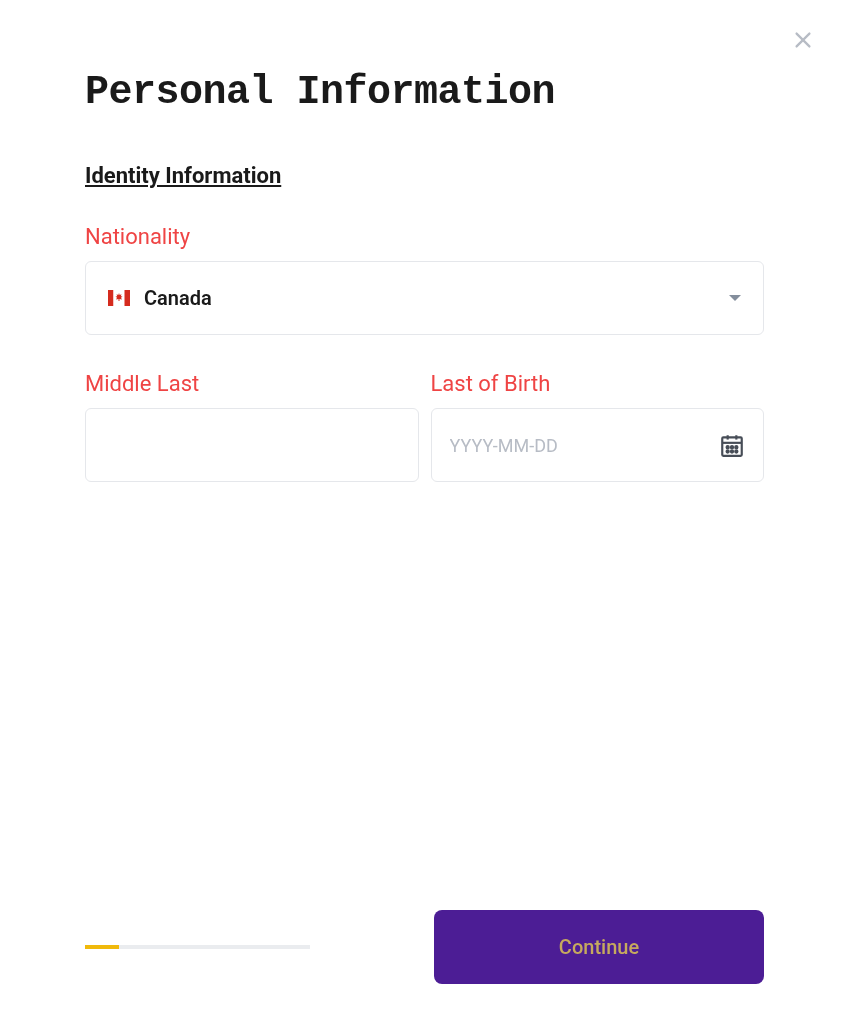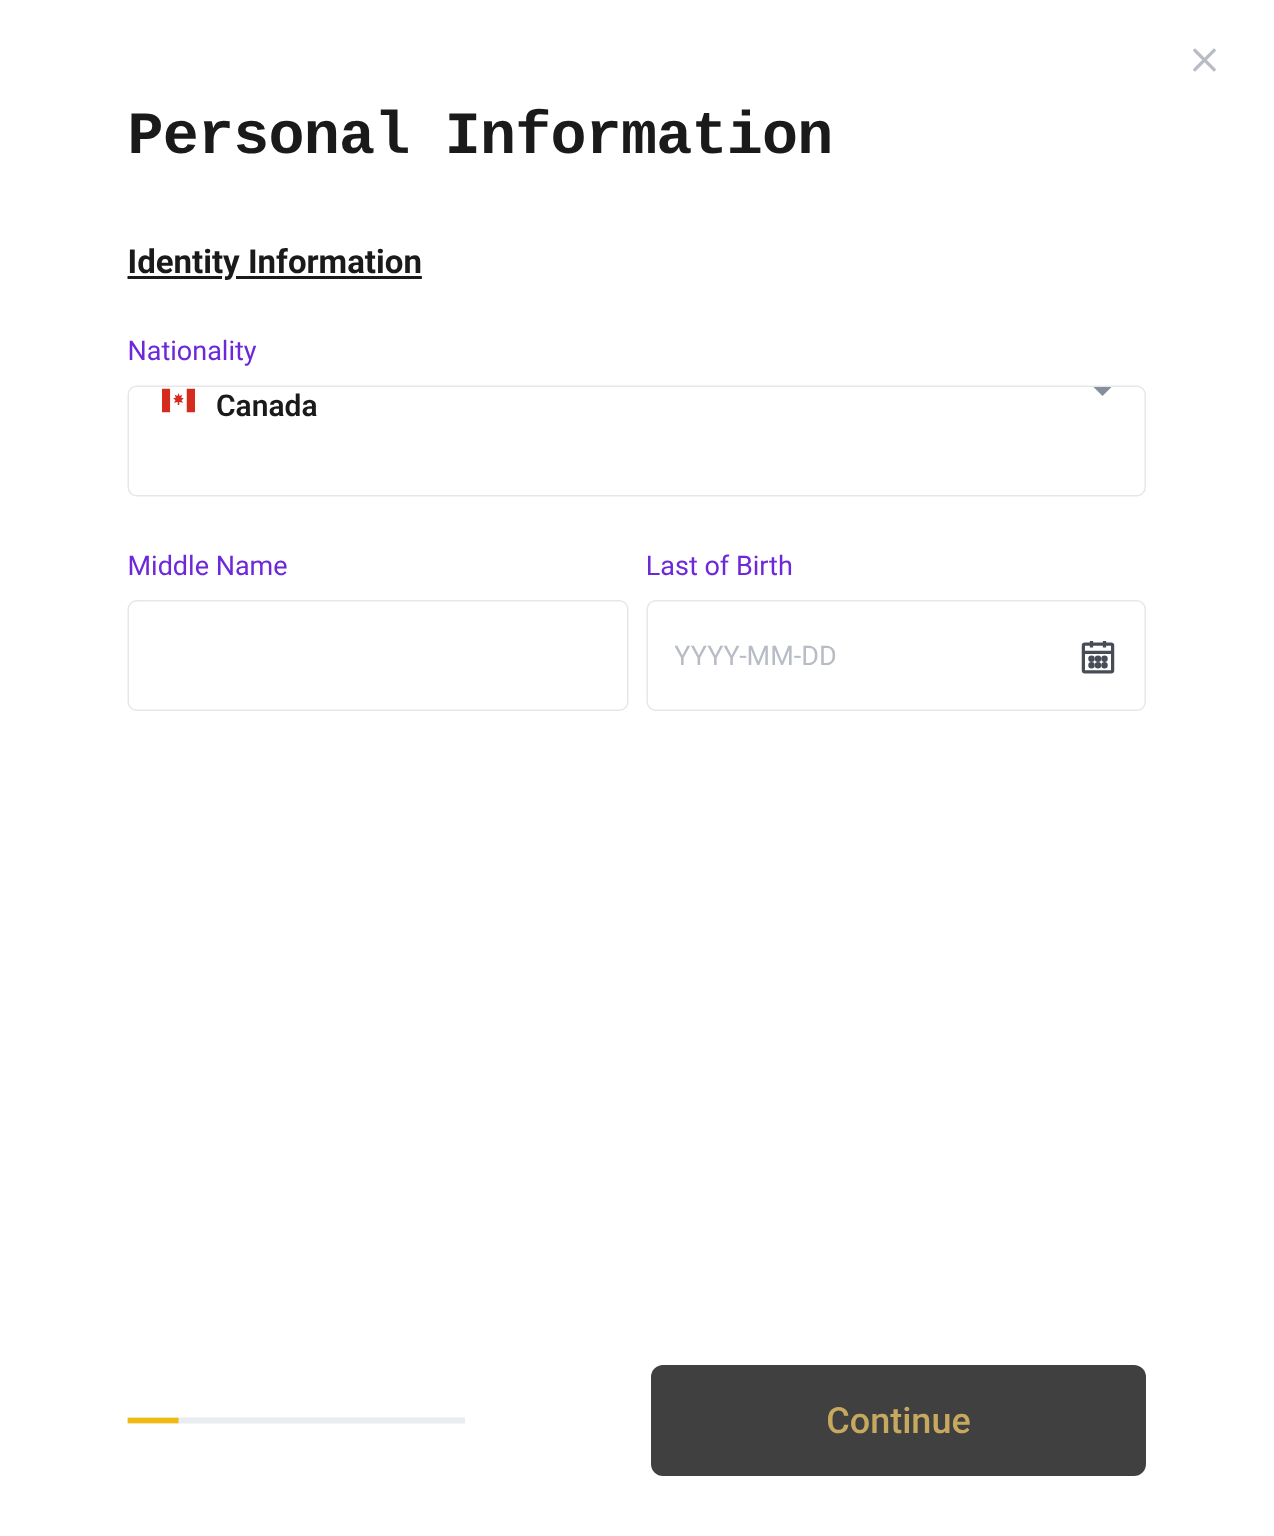--- a/index.html
+++ b/index.html
@@ -41,31 +41,32 @@
       font-size: 22px;
       font-weight: 700;
       color: #1a1a1a;
       margin-bottom: 36px;
       text-decoration: underline;
     }
     .field-group {
       margin-bottom: 36px;
     }
     .field-label {
-      font-size: 18px;
-      color: #6d28d9;
+      font-size: 22px;
+      color: #ef4444;
       margin-bottom: 12px;
       display: block;
     }
     .dropdown {
       width: 100%;
       height: 74px;
       border: 1px solid #e5e7eb;
       border-radius: 6px;
       display: flex;
+      align-items: center;
       padding: 0 22px;
       cursor: pointer;
       background: #ffffff;
       position: relative;
     }
     .flag-icon {
       width: 22px;
       height: 18px;
       margin-right: 14px;
       display: flex;
@@ -142,23 +143,23 @@
     }
     .progress-fill {
       height: 100%;
       background: #f0b90b;
     }
     .continue-btn {
       width: 330px;
       height: 74px;
       border: none;
       border-radius: 8px;
-      background: #404040;
+      background: #4c1d95;
       color: #c6a95e;
-      font-size: 24px;
+      font-size: 20px;
       font-weight: 500;
       font-family: inherit;
       cursor: pointer;
     }
   </style>
 </head>
 <body>
 
 <div class="close-btn">
   <span>
@@ -185,21 +186,21 @@
         </svg>
       </span>
       <span class="country-name">Canada</span>
       <span class="dropdown-caret"></span>
     </div>
   </div>
 
 
   <div class="row field-group">
     <div>
-      <label class="field-label">Middle Name</label>
+      <label class="field-label">Middle Last</label>
       <input type="text" class="text-input" value="" style="">
     </div>
     <div>
       <label class="field-label">Last of Birth</label>
       <div class="date-wrapper">
         <input type="text" class="text-input" placeholder="YYYY-MM-DD" style="">
         <span class="calendar-icon">
           <svg width="26" height="26" viewBox="0 0 24 24" fill="none" stroke="currentColor" stroke-width="2">
             <rect x="3" y="5" width="18" height="17" rx="1"></rect>
             <line x1="3" y1="10" x2="21" y2="10"></line>

